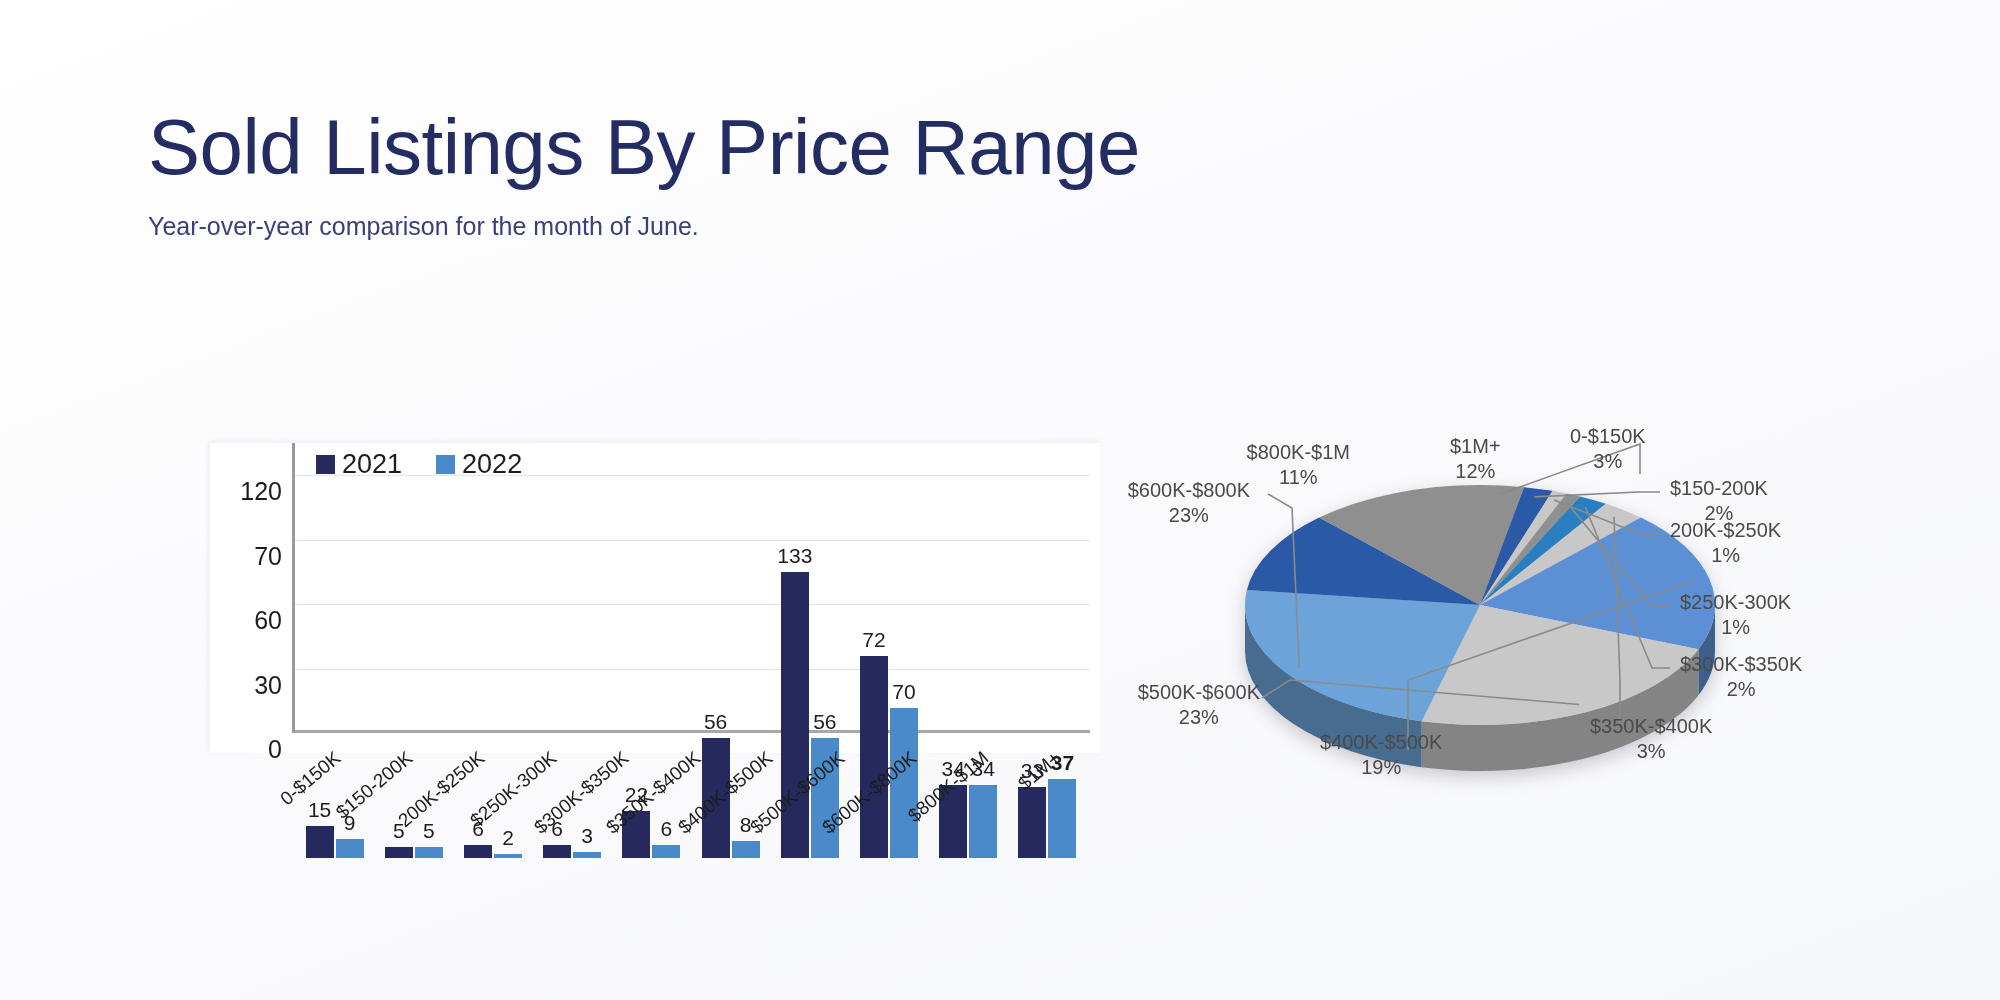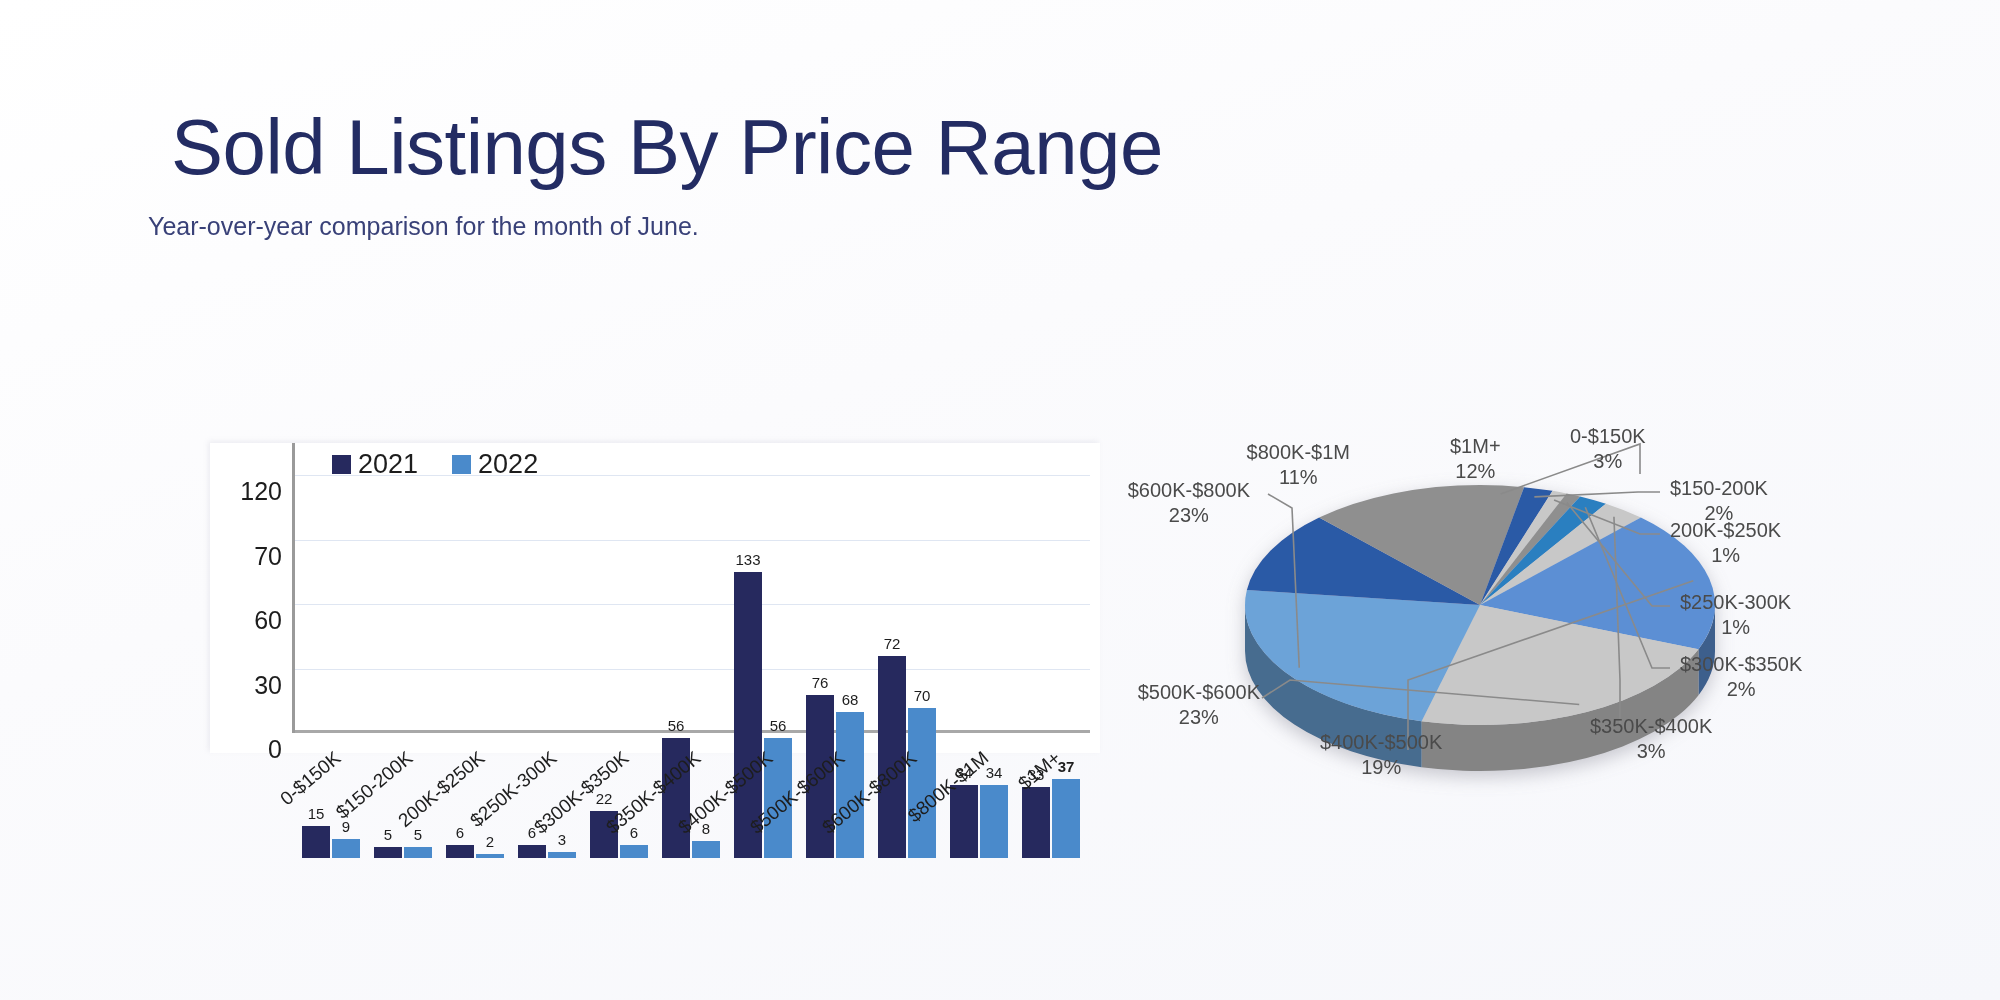--- a/index.html
+++ b/index.html
@@ -18,21 +18,20 @@
 
   
   .header { position: absolute; left: 148px; top: 108px; }
   .page-title {
     font-size: 78px;
     font-weight: 400;
     letter-spacing: -0.5px;
     color: #232c63;
     line-height: 1.0;
     white-space: nowrap;
-    margin-left: 23px;
   }
   .page-subtitle {
     font-size: 25px;
     font-weight: 400;
     color: #394178;
     margin-top: 26px;
     white-space: nowrap;
   }
 
   
@@ -85,21 +84,21 @@
   }
   .axis-baseline {
     position: absolute;
     left: 0;
     bottom: 0;
     width: 100%;
     border-top: 3px solid #a8a8a8;
   }
   .legend {
     position: absolute;
-    left: 122px;
+    left: 106px;
     top: 6px;
     display: flex;
     gap: 34px;
     align-items: center;
     z-index: 5;
   }
   .legend-item { display: flex; align-items: center; gap: 7px; }
   .legend-swatch { width: 19px; height: 19px; display: inline-block; }
   .legend-label { font-size: 27px; color: #1d1d1d; }
 
@@ -127,21 +126,21 @@
     display: flex;
     flex-direction: column;
     justify-content: flex-end;
     height: 100%;
   }
   .bar { width: 100%; }
   .bar-value {
     position: absolute;
     left: 50%;
     transform: translateX(-50%);
-    font-size: 15px;
+    font-size: 21px;
     color: #1d1d1d;
     white-space: nowrap;
   }
   .x-labels {
     position: absolute;
     left: 85px;
     top: 300px;
     width: 792px;
     height: 110px;
     display: flex;
@@ -281,30 +280,20 @@
         </div>
       </div>
       <div class="bar-group">
         <div class="bar-wrap">
           <div class="bar-value" style="bottom: 289.704px;">133</div>
           <div class="bar" style="height: 285.704px; background: rgb(38, 41, 94);"></div>
         </div>
         <div class="bar-wrap">
           <div class="bar-value" style="bottom: 124.296px;">56</div>
           <div class="bar" style="height: 120.296px; background: rgb(74, 138, 203);"></div>
-        </div>
-      </div>
-      <div class="bar-group">
-        <div class="bar-wrap">
-          <div class="bar-value" style="bottom: 167.259px;">76</div>
-          <div class="bar" style="height: 163.259px; background: rgb(38, 41, 94);"></div>
-        </div>
-        <div class="bar-wrap">
-          <div class="bar-value" style="bottom: 150.074px;">68</div>
-          <div class="bar" style="height: 146.074px; background: rgb(74, 138, 203);"></div>
         </div>
       </div>
       <div class="bar-group">
         <div class="bar-wrap">
           <div class="bar-value" style="bottom: 205.926px;">72</div>
           <div class="bar" style="height: 201.926px; background: rgb(38, 41, 94);"></div>
         </div>
         <div class="bar-wrap">
           <div class="bar-value" style="bottom: 154.37px;">70</div>
           <div class="bar" style="height: 150.37px; background: rgb(74, 138, 203);"></div>

